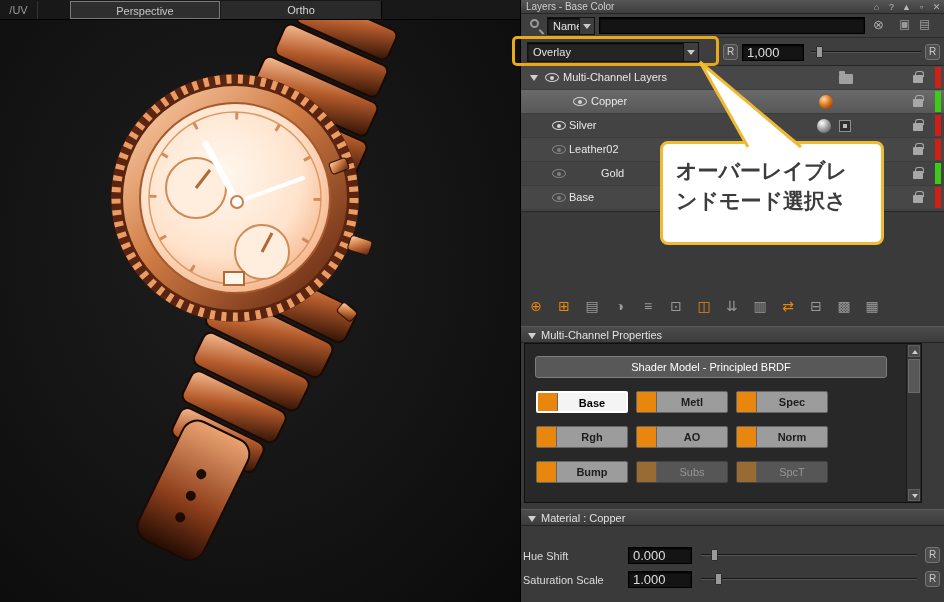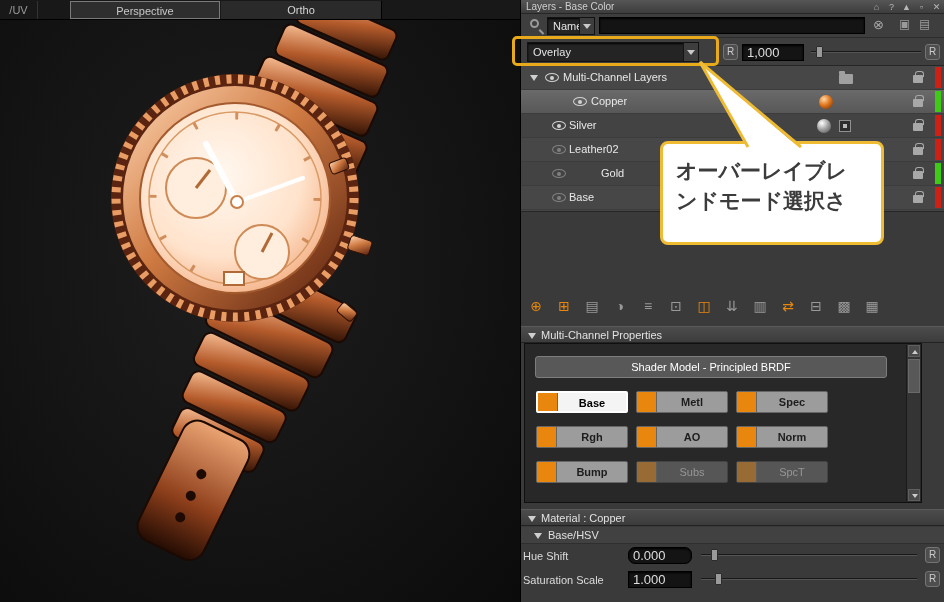--- a/index.html
+++ b/index.html
@@ -359,28 +359,24 @@
         <span class="varrow up"></span>
         <span class="vthumb"></span>
         <span class="varrow dn"></span>
       </div>
     </div>
 
     <div class="sec-header" style="top:509px;">
       <span class="tri-exp sec-tri"></span>
       <span class="sec-title">Material : Copper</span>
     </div>
-    <div id="mat-sub">
-      <span class="tri-exp" style="left:13px;top:6px;"></span>
-      <span style="position:absolute;left:27px;top:2px;font-size:11px;color:#e0e0e0;">Base/HSV</span>
-    </div>
 
     <div>
       <span class="plabel" style="left:2px;top:550px;">Hue Shift</span>
-      <input class="field" style="left: 107px; top: 547px; width: 64px; border-radius: 7px;" readonly="" value="0.000">
+      <input class="field" style="left: 107px; top: 547px; width: 64px;" readonly="" value="0.000">
       <div class="slider" style="left:180px;top:548px;width:216px;">
         <span class="track"></span>
         <span class="thumb" style="left:10px;"></span>
       </div>
       <span class="rbtn" style="left:404px;top:547px;">R</span>
     </div>
 
     <div>
       <span class="plabel" style="left:2px;top:574px;">Saturation Scale</span>
       <input class="field" style="left: 107px; top: 571px; width: 64px;" readonly="" value="1.000">

